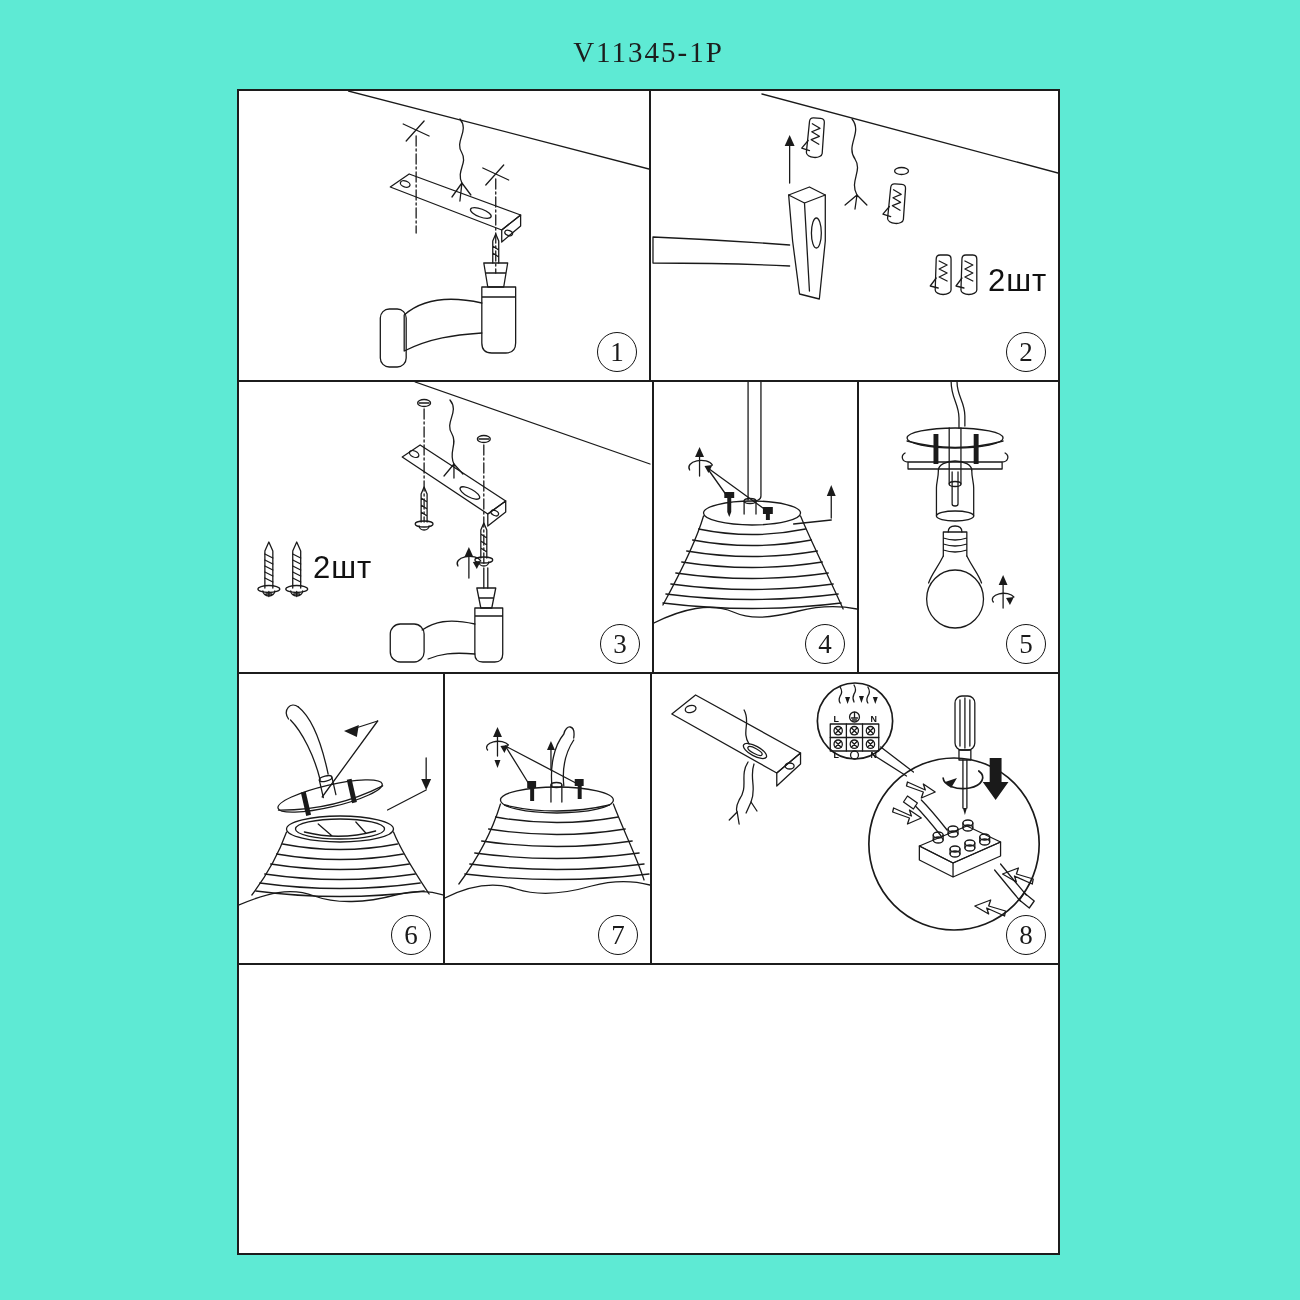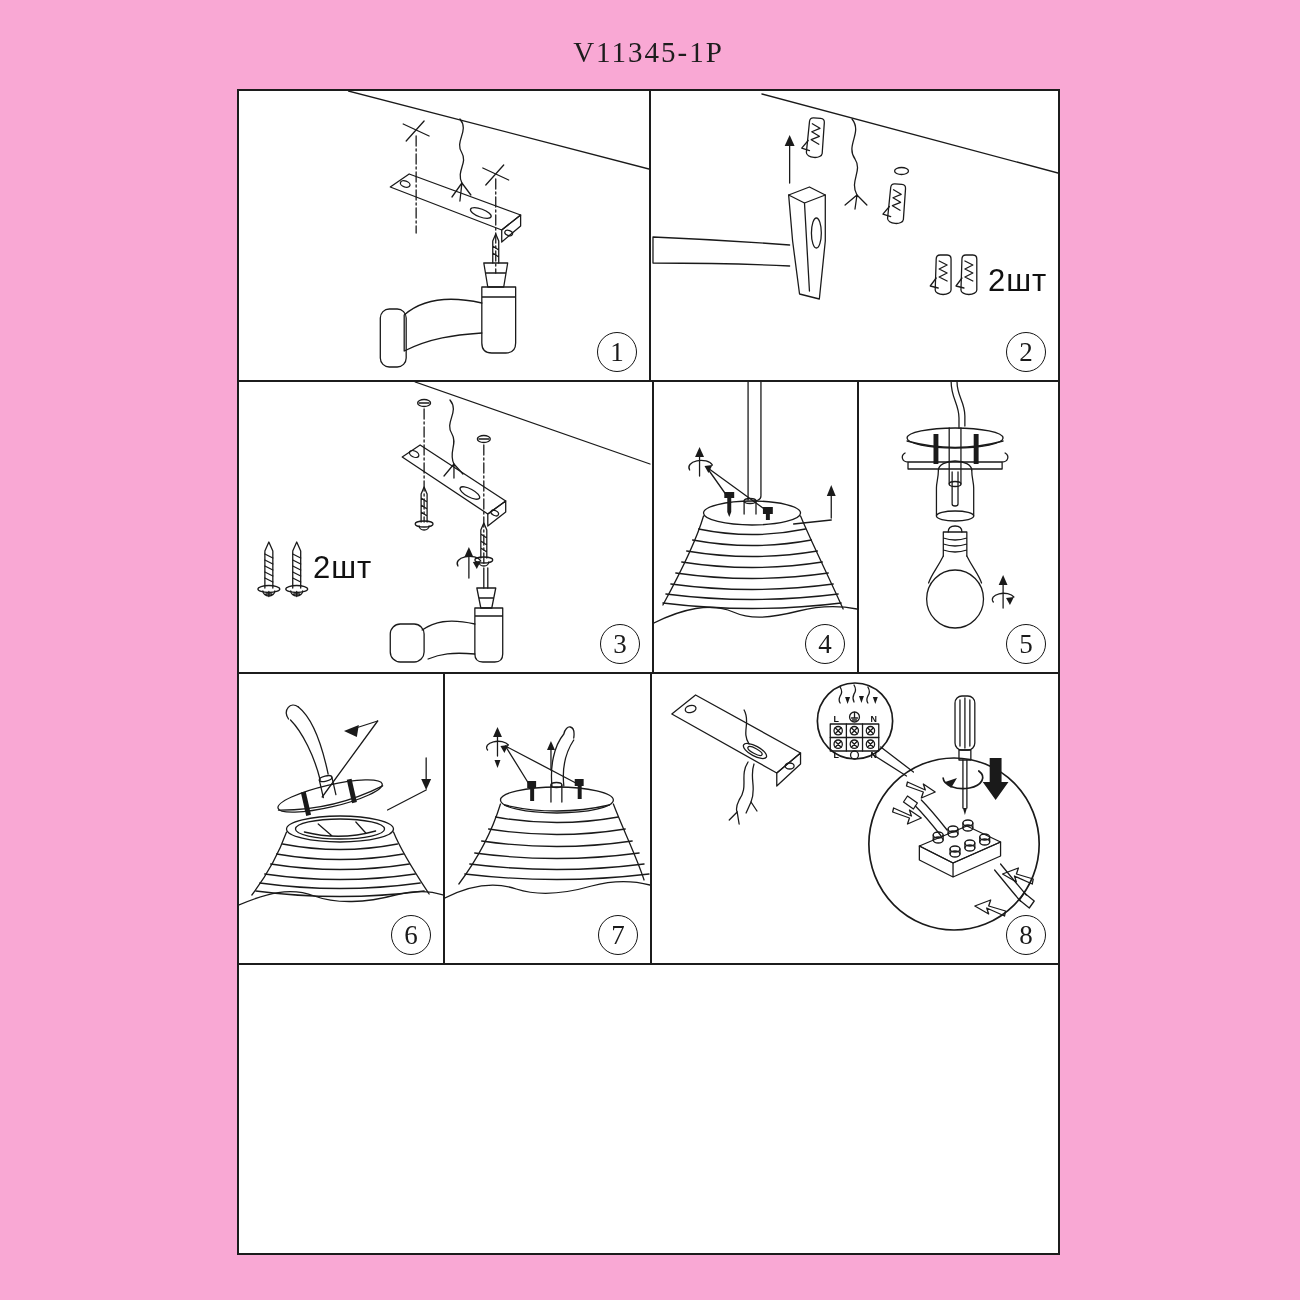--- a/index.html
+++ b/index.html
@@ -1,16 +1,16 @@
 <!DOCTYPE html>
 <html><head>
 <meta charset="utf-8">
 <style>
   html,body{margin:0;padding:0;background:#fff;}
-  .sheet{position:relative;width:1300px;height:1300px;background:#f9a8d4;font-family:"Liberation Sans",sans-serif;color:#1a1a1a;overflow:hidden;}
+  .sheet{position:relative;width:1300px;height:1300px;background:#5eead4;font-family:"Liberation Sans",sans-serif;color:#1a1a1a;overflow:hidden;}
   .title{position:absolute;left:237px;top:36px;width:823px;text-align:center;
          font-family:"Liberation Serif",serif;font-size:29px;letter-spacing:2px;color:#1d1d1d;}
   .grid{position:absolute;left:237px;top:89px;width:823px;height:1166px;border:2px solid #1c1c1c;box-sizing:border-box;background:#fff;}
   .row{display:flex;box-sizing:border-box;border-bottom:2px solid #1c1c1c;}
   .row:last-child{border-bottom:none;flex:1;}
   .panel{position:relative;box-sizing:border-box;border-right:2px solid #1c1c1c;overflow:hidden;}
   .panel:last-child{border-right:none;flex:1;}
   .panel svg{position:absolute;inset:0;width:100%;height:100%;}
   .badge{position:absolute;right:12px;bottom:8px;width:38px;height:38px;border:1.8px solid #151515;border-radius:50%;
          display:flex;align-items:center;justify-content:center;

